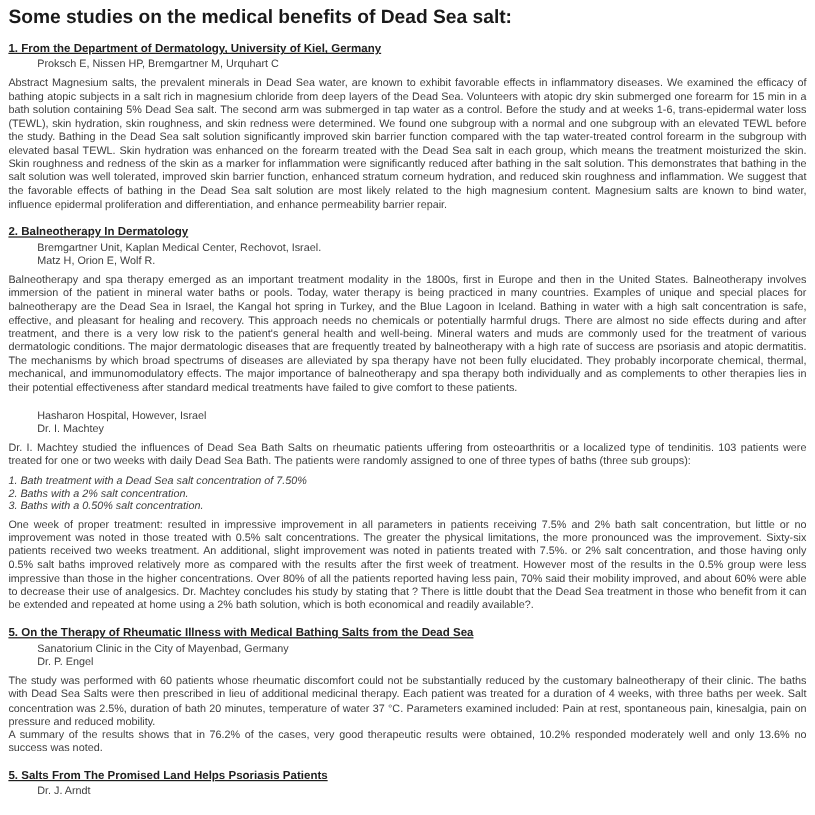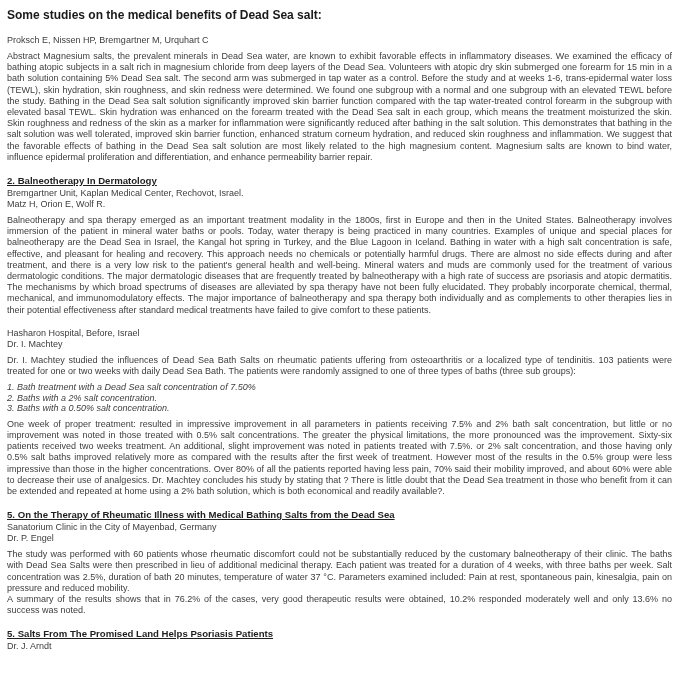--- a/index.html
+++ b/index.html
@@ -8,54 +8,56 @@
     width: 679px;
     height: 679px;
     overflow: hidden;
     padding: 8px 7px 6px 7px;
     font-family: "Liberation Sans", sans-serif;
     color: #3d3d3d;
     font-size: 9px;
     line-height: 11.2px;
   }
   .page-title {
-    font-size: 12px;
+    font-size: 16px;
     line-height: 14px;
     font-weight: bold;
     color: #1a1a1a;
     margin-bottom: 13px;
   }
   .section { margin-bottom: 12px; }
   .section-heading {
     font-size: 9.6px;
     line-height: 12px;
     font-weight: bold;
     color: #1f1f1f;
     text-decoration: underline;
     margin-bottom: 1px;
   }
   .meta-line {
     font-size: 9px;
     line-height: 11px;
     color: #3d3d3d;
+    margin-left: 24px;
   }
   .para {
     margin-top: 5px;
     text-align: justify;
   }
   .line-list { margin-top: 5px; }
   .line-item { line-height: 10.5px; font-style: italic; }
 </style>
 </head>
 <body>
 
 <div class="page-title">Some studies on the medical benefits of Dead Sea salt:</div>
 
 <div>
   <div class="section">
+    <div class="section-heading">1. From the Department of Dermatology, University of Kiel, Germany</div>
     <div>
         <div class="meta-line">Proksch E, Nissen HP, Bremgartner M, Urquhart C</div>
       </div>
     <div>
         <div class="para">Abstract Magnesium salts, the prevalent minerals in Dead Sea water, are known to exhibit favorable effects in inflammatory diseases. We examined the efficacy of bathing atopic subjects in a salt rich in magnesium chloride from deep layers of the Dead Sea. Volunteers with atopic dry skin submerged one forearm for 15 min in a bath solution containing 5% Dead Sea salt. The second arm was submerged in tap water as a control. Before the study and at weeks 1-6, trans-epidermal water loss (TEWL), skin hydration, skin roughness, and skin redness were determined. We found one subgroup with a normal and one subgroup with an elevated TEWL before the study. Bathing in the Dead Sea salt solution significantly improved skin barrier function compared with the tap water-treated control forearm in the subgroup with elevated basal TEWL. Skin hydration was enhanced on the forearm treated with the Dead Sea salt in each group, which means the treatment moisturized the skin. Skin roughness and redness of the skin as a marker for inflammation were significantly reduced after bathing in the salt solution. This demonstrates that bathing in the salt solution was well tolerated, improved skin barrier function, enhanced stratum corneum hydration, and reduced skin roughness and inflammation. We suggest that the favorable effects of bathing in the Dead Sea salt solution are most likely related to the high magnesium content. Magnesium salts are known to bind water, influence epidermal proliferation and differentiation, and enhance permeability barrier repair.</div>
       </div>
   </div>
 
   <div class="section">
     <div class="section-heading">2. Balneotherapy In Dermatology</div>
@@ -63,21 +65,21 @@
         <div class="meta-line">Bremgartner Unit, Kaplan Medical Center, Rechovot, Israel.</div>
         <div class="meta-line">Matz H, Orion E, Wolf R.</div>
       </div>
     <div>
         <div class="para">Balneotherapy and spa therapy emerged as an important treatment modality in the 1800s, first in Europe and then in the United States. Balneotherapy involves immersion of the patient in mineral water baths or pools. Today, water therapy is being practiced in many countries. Examples of unique and special places for balneotherapy are the Dead Sea in Israel, the Kangal hot spring in Turkey, and the Blue Lagoon in Iceland. Bathing in water with a high salt concentration is safe, effective, and pleasant for healing and recovery. This approach needs no chemicals or potentially harmful drugs. There are almost no side effects during and after treatment, and there is a very low risk to the patient's general health and well-being. Mineral waters and muds are commonly used for the treatment of various dermatologic conditions. The major dermatologic diseases that are frequently treated by balneotherapy with a high rate of success are psoriasis and atopic dermatitis. The mechanisms by which broad spectrums of diseases are alleviated by spa therapy have not been fully elucidated. They probably incorporate chemical, thermal, mechanical, and immunomodulatory effects. The major importance of balneotherapy and spa therapy both individually and as complements to other therapies lies in their potential effectiveness after standard medical treatments have failed to give comfort to these patients.</div>
       </div>
   </div>
 
   <div class="section">
     <div>
-        <div class="meta-line">Hasharon Hospital, Before, Israel</div>
+        <div class="meta-line">Hasharon Hospital, However, Israel</div>
         <div class="meta-line">Dr. I. Machtey</div>
       </div>
     <div>
         <div class="para">Dr. I. Machtey studied the influences of Dead Sea Bath Salts on rheumatic patients uffering from osteoarthritis or a localized type of tendinitis. 103 patients were treated for one or two weeks with daily Dead Sea Bath. The patients were randomly assigned to one of three types of baths (three sub groups):</div>
         <div class="line-list">
           <div class="line-item">1. Bath treatment with a Dead Sea salt concentration of 7.50%</div>
           <div class="line-item">2. Baths with a 2% salt concentration.</div>
           <div class="line-item">3. Baths with a 0.50% salt concentration.</div>
         </div>
         <div class="para">One week of proper treatment: resulted in impressive improvement in all parameters in patients receiving 7.5% and 2% bath salt concentration, but little or no improvement was noted in those treated with 0.5% salt concentrations. The greater the physical limitations, the more pronounced was the improvement. Sixty-six patients received two weeks treatment. An additional, slight improvement was noted in patients treated with 7.5%. or 2% salt concentration, and those having only 0.5% salt baths improved relatively more as compared with the results after the first week of treatment. However most of the results in the 0.5% group were less impressive than those in the higher concentrations. Over 80% of all the patients reported having less pain, 70% said their mobility improved, and about 60% were able to decrease their use of analgesics. Dr. Machtey concludes his study by stating that ? There is little doubt that the Dead Sea treatment in those who benefit from it can be extended and repeated at home using a 2% bath solution, which is both economical and readily available?.</div>

